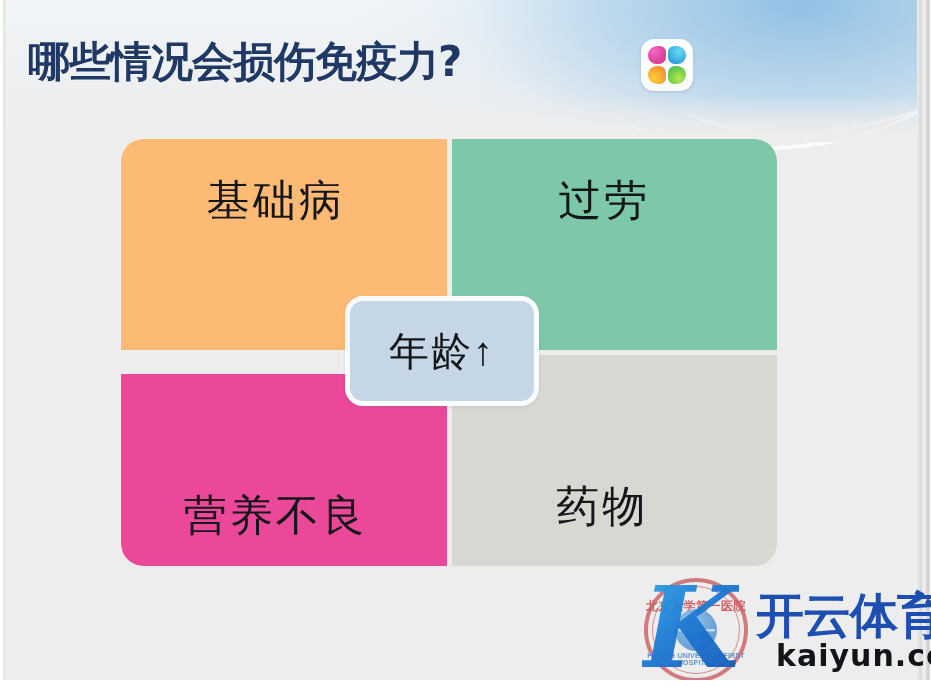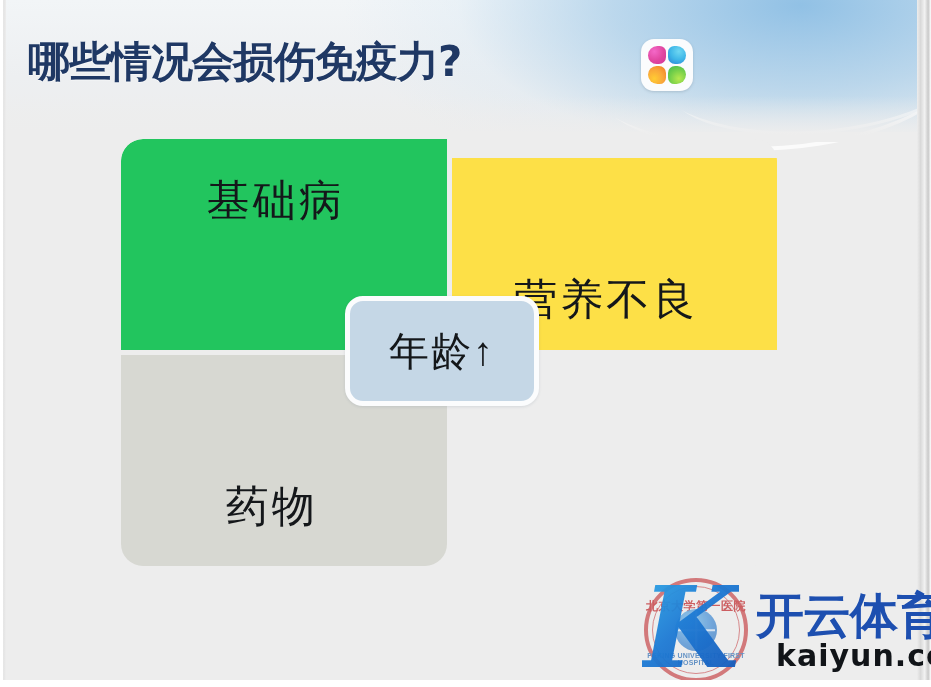--- a/index.html
+++ b/index.html
@@ -141,23 +141,23 @@
     justify-content: center;
     position: relative;
   }
   .quad-label {
     font-family: "DejaVu Serif", "Liberation Serif", serif;
     font-size: 43px;
     color: #14171a;
     letter-spacing: 3px;
     white-space: nowrap;
   }
-  .quad.q1 { background: #22c55e; border-radius: 22px 0 0 0; align-items: center; }
+  .quad.q1 { background: #fdba74; border-radius: 22px 0 0 0; align-items: center; }
   .quad.q2 { background: #7dc8a9; border-radius: 0 22px 0 0; }
-  .quad.q3 { background: #fde047; border-radius: 0 0 0 22px; margin-top: 19px; }
+  .quad.q3 { background: #ec4899; border-radius: 0 0 0 22px; margin-top: 19px; }
   .quad.q4 { background: #d7d8d2; border-radius: 0 0 22px 0; }
 
   .quad.q1 .quad-label { transform: translate(-8px, -44px); }
   .quad.q2 .quad-label { transform: translate(-10px, -44px); }
   .quad.q3 .quad-label { transform: translate(-8px, 46px); }
   .quad.q4 .quad-label { transform: translate(-12px, 46px); }
 
   
   .center-badge {
     position: absolute;
@@ -311,20 +311,23 @@
         <div class="petal bl"></div>
         <div class="petal br"></div>
       </div>
     </div>
   </div>
 
   <div class="matrix">
     <div class="quad q1">
       <span class="quad-label">基础病</span>
     </div>
+    <div class="quad q2">
+      <span class="quad-label">过劳</span>
+    </div>
     <div class="quad q3">
       <span class="quad-label">营养不良</span>
     </div>
     <div class="quad q4">
       <span class="quad-label">药物</span>
     </div>
   </div>
 
   <div class="center-badge">
     <span class="center-label">年龄↑</span>

